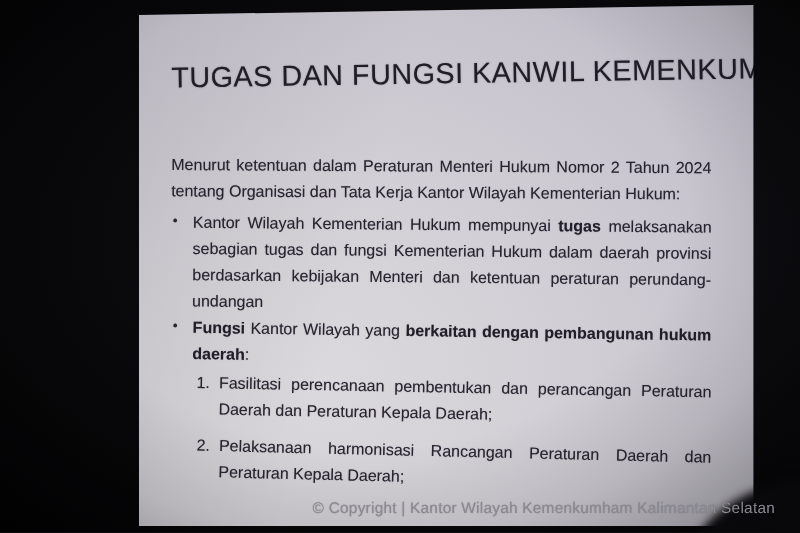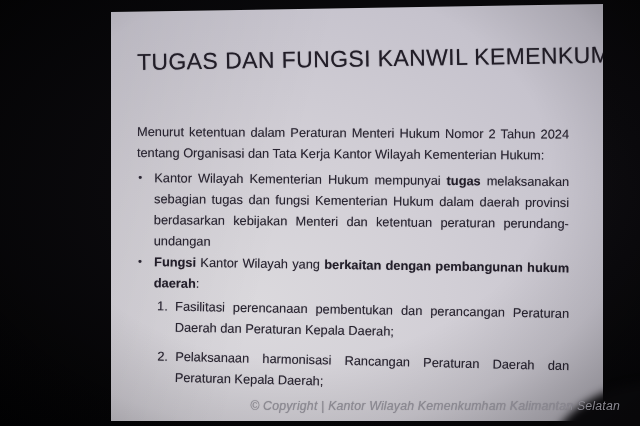--- a/index.html
+++ b/index.html
@@ -58,21 +58,20 @@
   .vignette{
     position:absolute;inset:0;pointer-events:none;
     background:radial-gradient(ellipse at 46% 40%, rgba(0,0,0,0) 52%, rgba(0,0,0,0.10) 72%, rgba(0,0,0,0.38) 100%);
   }
   .watermark{
     position:absolute;top:399px;right:20px;
     font-size:12.3px;letter-spacing:0.2px;
     color:var(--watermark_text);
     text-shadow:0 0 1px rgba(0,0,0,0.25);
     white-space:nowrap;
-    font-style:italic;
   }
 </style>
 </head>
 <body>
 
 <div class="photo">
 
   <div class="slide">
     <div class="slide-content">
 

